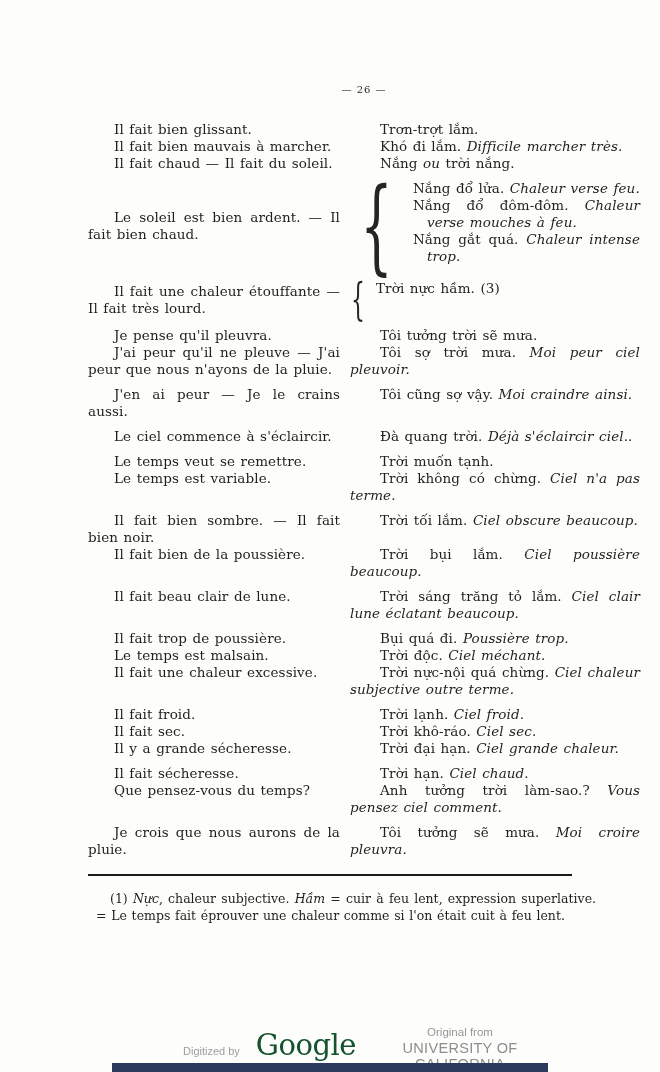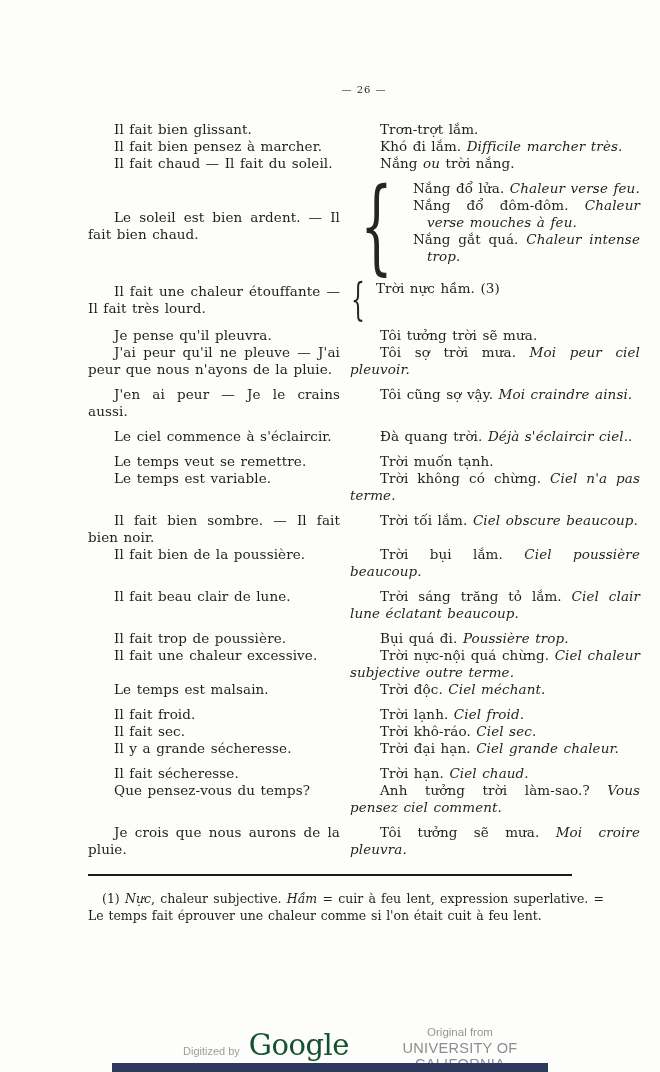--- a/index.html
+++ b/index.html
@@ -31,26 +31,26 @@
     flex:none;align-self:center;line-height:0.9;color:#26251f;
     transform:scaleX(0.5);transform-origin:center;
     margin:0 2px 0 -6px;font-weight:400;
   }
   .brace-lg{font-size:102px;}
   .brace-sm{font-size:44px;}
   .row.braced .cell-left{align-self:center;}
   .footnote-rule{width:484px;height:2px;background:#1c1b19;margin-top:16px;}
   .footnote{margin-top:15px;width:516px;}
   .footnote p{
-    margin:0;font-size:12.5px;line-height:16.5px;text-align:justify;
+    margin:8px;font-size:12.5px;line-height:16.5px;text-align:justify;
     text-indent:14px;word-spacing:0.06em;
   }
   .footer-left{
     position:absolute;left:183px;top:1031px;display:flex;
-    align-items:baseline;gap:9px;justify-content:center;
+    align-items:baseline;gap:16px;justify-content:center;
   }
   .digitized-by{
     font-family:"Liberation Sans", sans-serif;font-size:11px;color:#9d9d9d;
   }
   .google-logo{
     font-family:"DejaVu Serif", serif;font-size:29px;color:#14532d;
     letter-spacing:-0.5px;line-height:1;
   }
   .footer-right{
     position:absolute;left:360px;top:1026px;width:200px;text-align:center;
@@ -74,21 +74,21 @@
           <p class="phrase indent"><span>Il fait bien glissant.</span></p>
         </div>
         <div class="cell-right">
           <div class="right-entries">
             <p class="phrase indent-r"><span>Trơn-trợt lắm.</span></p>
           </div>
         </div>
       </div>
       <div class="row">
         <div class="cell-left">
-          <p class="phrase indent"><span>Il fait bien pensez à marcher.</span></p>
+          <p class="phrase indent"><span>Il fait bien mauvais à marcher.</span></p>
         </div>
         <div class="cell-right">
           <div class="right-entries">
             <p class="phrase indent-r"><span>Khó đi lắm. </span><em>Difficile marcher très.</em></p>
           </div>
         </div>
       </div>
       <div class="row">
         <div class="cell-left">
           <p class="phrase indent"><span>Il fait chaud — Il fait du soleil.</span></p>
@@ -218,35 +218,35 @@
           <p class="phrase indent"><span>Il fait trop de poussière.</span></p>
         </div>
         <div class="cell-right">
           <div class="right-entries">
             <p class="phrase indent-r"><span>Bụi quá đi. </span><em>Poussière trop.</em></p>
           </div>
         </div>
       </div>
       <div class="row">
         <div class="cell-left">
+          <p class="phrase indent"><span>Le temps est malsain.</span></p>
+        </div>
+        <div class="cell-right">
+          <div class="right-entries">
+            <p class="phrase indent-r"><span>Trời độc. </span><em>Ciel méchant.</em></p>
+          </div>
+        </div>
+      </div>
+      <div class="row">
+        <div class="cell-left">
           <p class="phrase indent"><span>Il fait une chaleur excessive.</span></p>
         </div>
         <div class="cell-right">
           <div class="right-entries">
             <p class="phrase indent-r"><span>Trời nực-nội quá chừng. </span><em>Ciel chaleur subjective outre terme.</em></p>
-          </div>
-        </div>
-      </div>
-      <div class="row">
-        <div class="cell-left">
-          <p class="phrase indent"><span>Le temps est malsain.</span></p>
-        </div>
-        <div class="cell-right">
-          <div class="right-entries">
-            <p class="phrase indent-r"><span>Trời độc. </span><em>Ciel méchant.</em></p>
           </div>
         </div>
       </div>
       <div class="row gap">
         <div class="cell-left">
           <p class="phrase indent"><span>Il fait froid.</span></p>
         </div>
         <div class="cell-right">
           <div class="right-entries">
             <p class="phrase indent-r"><span>Trời lạnh. </span><em>Ciel froid.</em></p>

